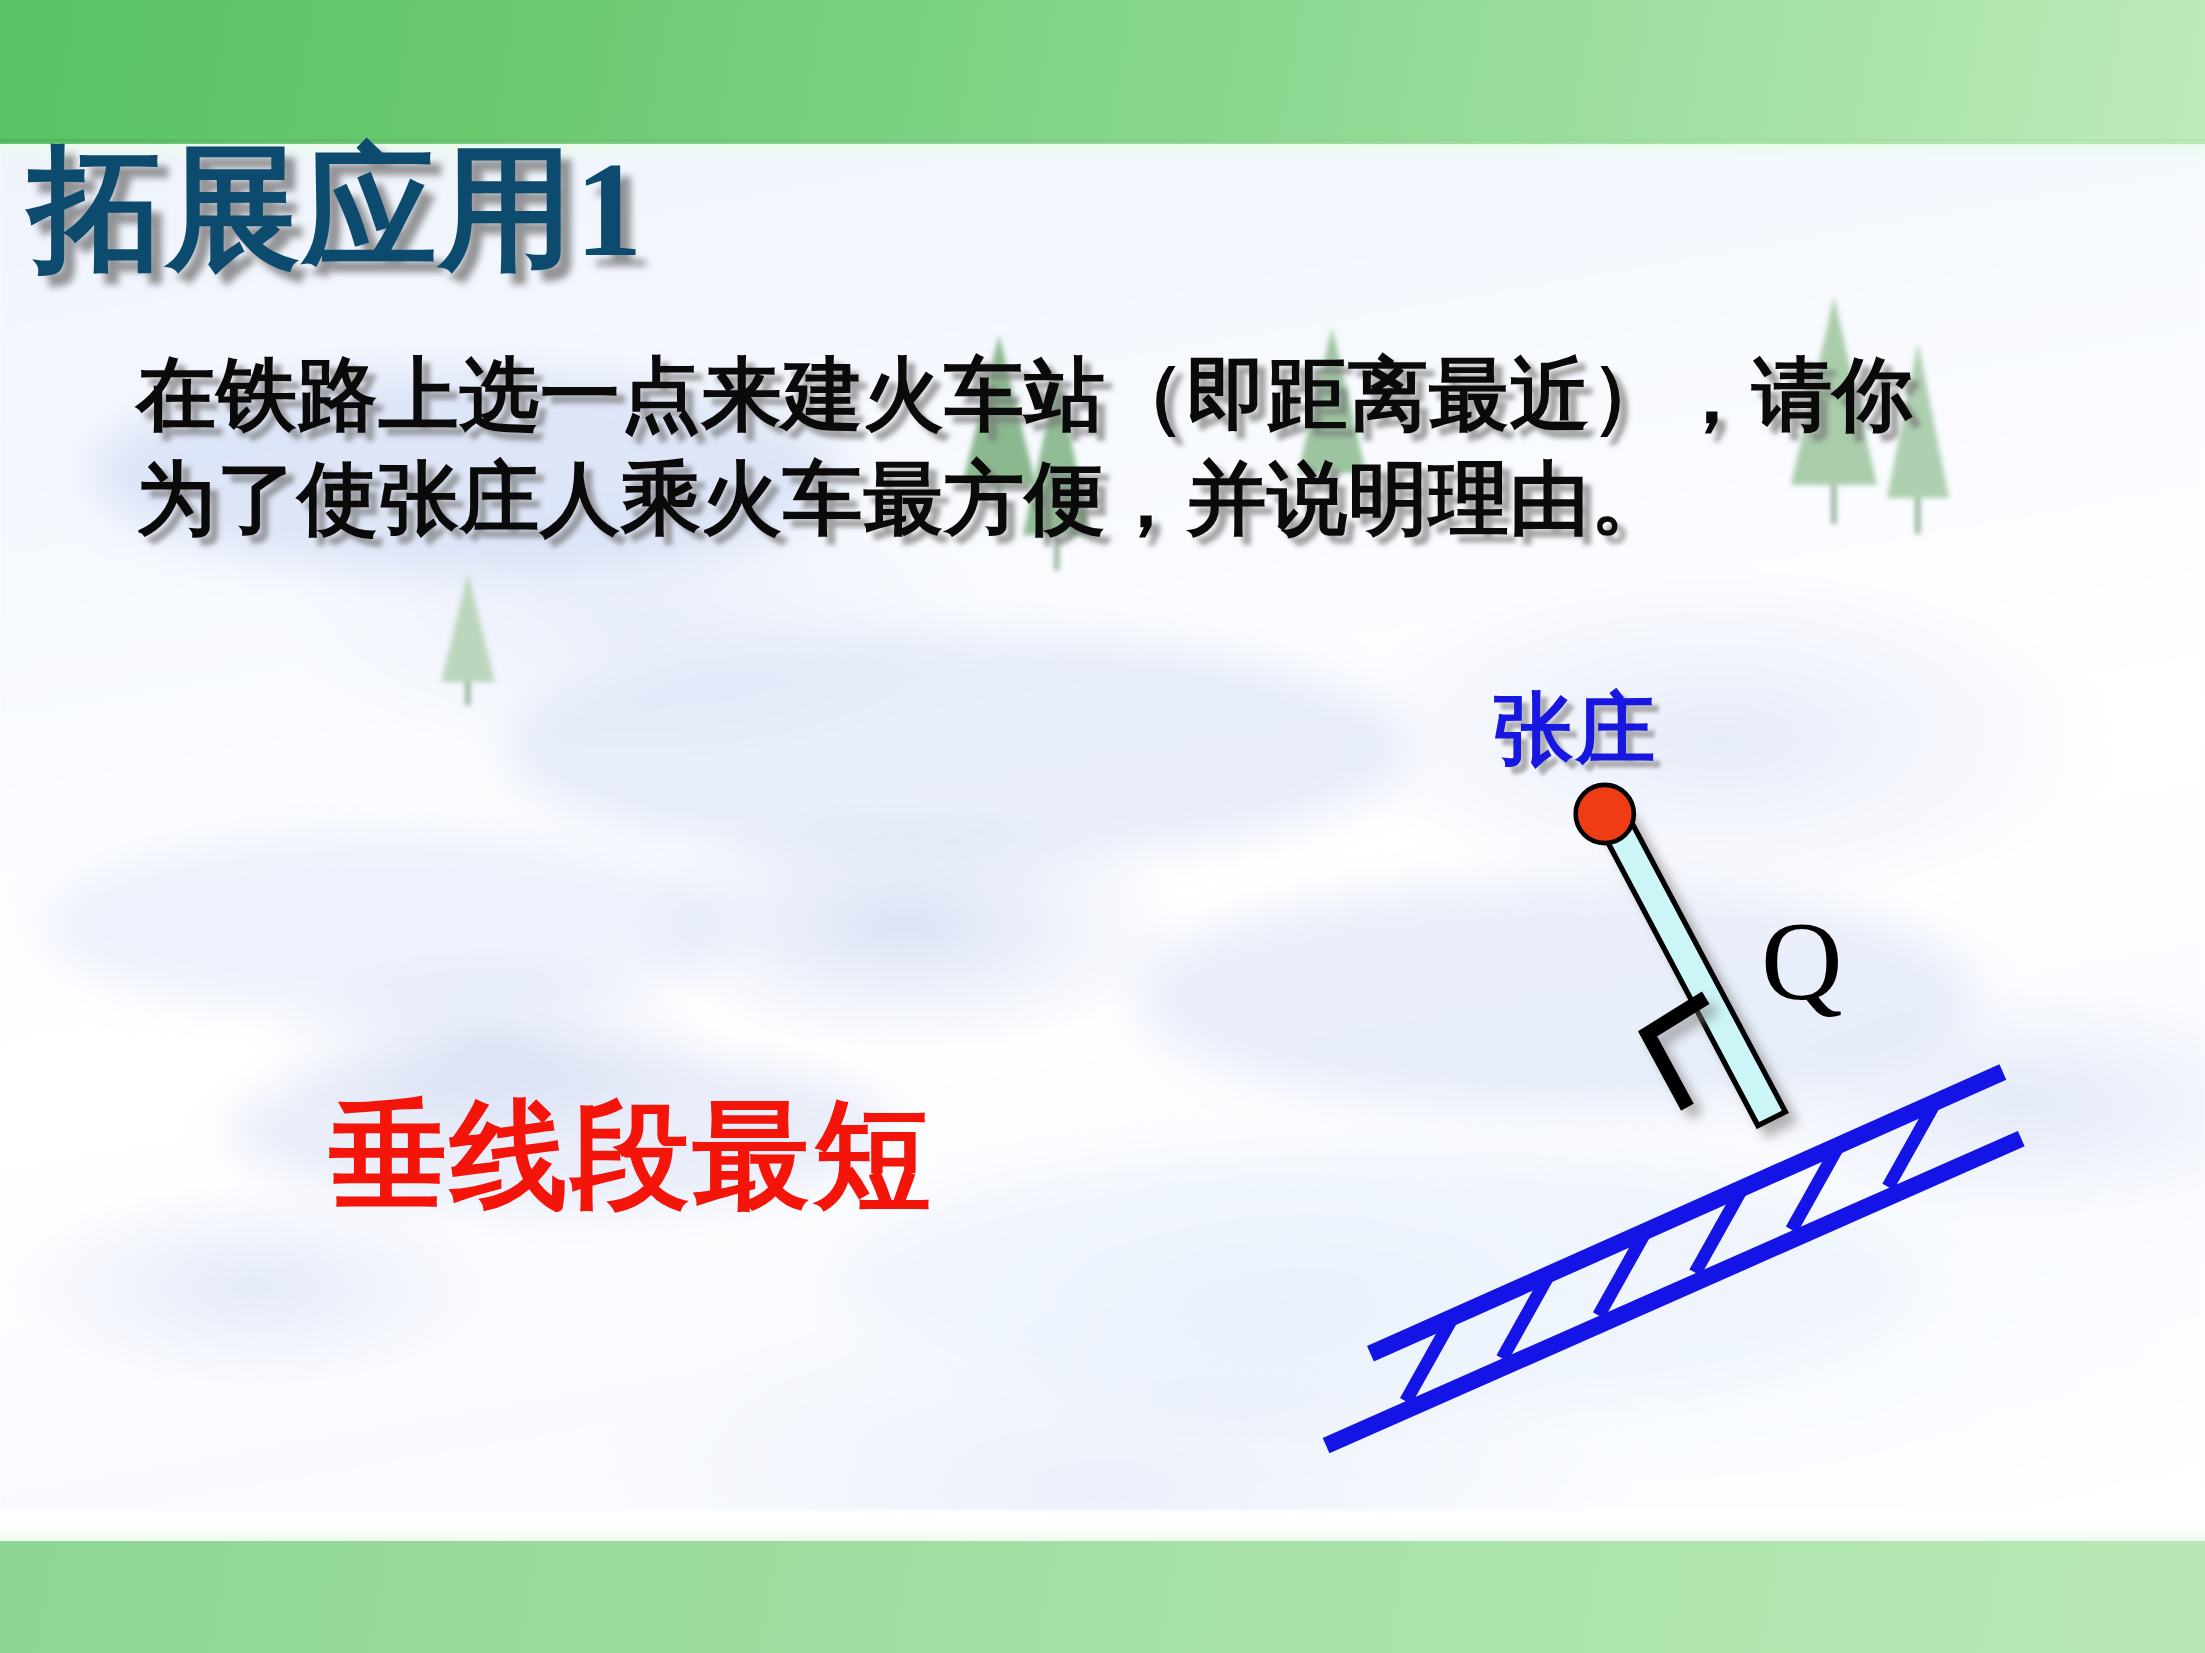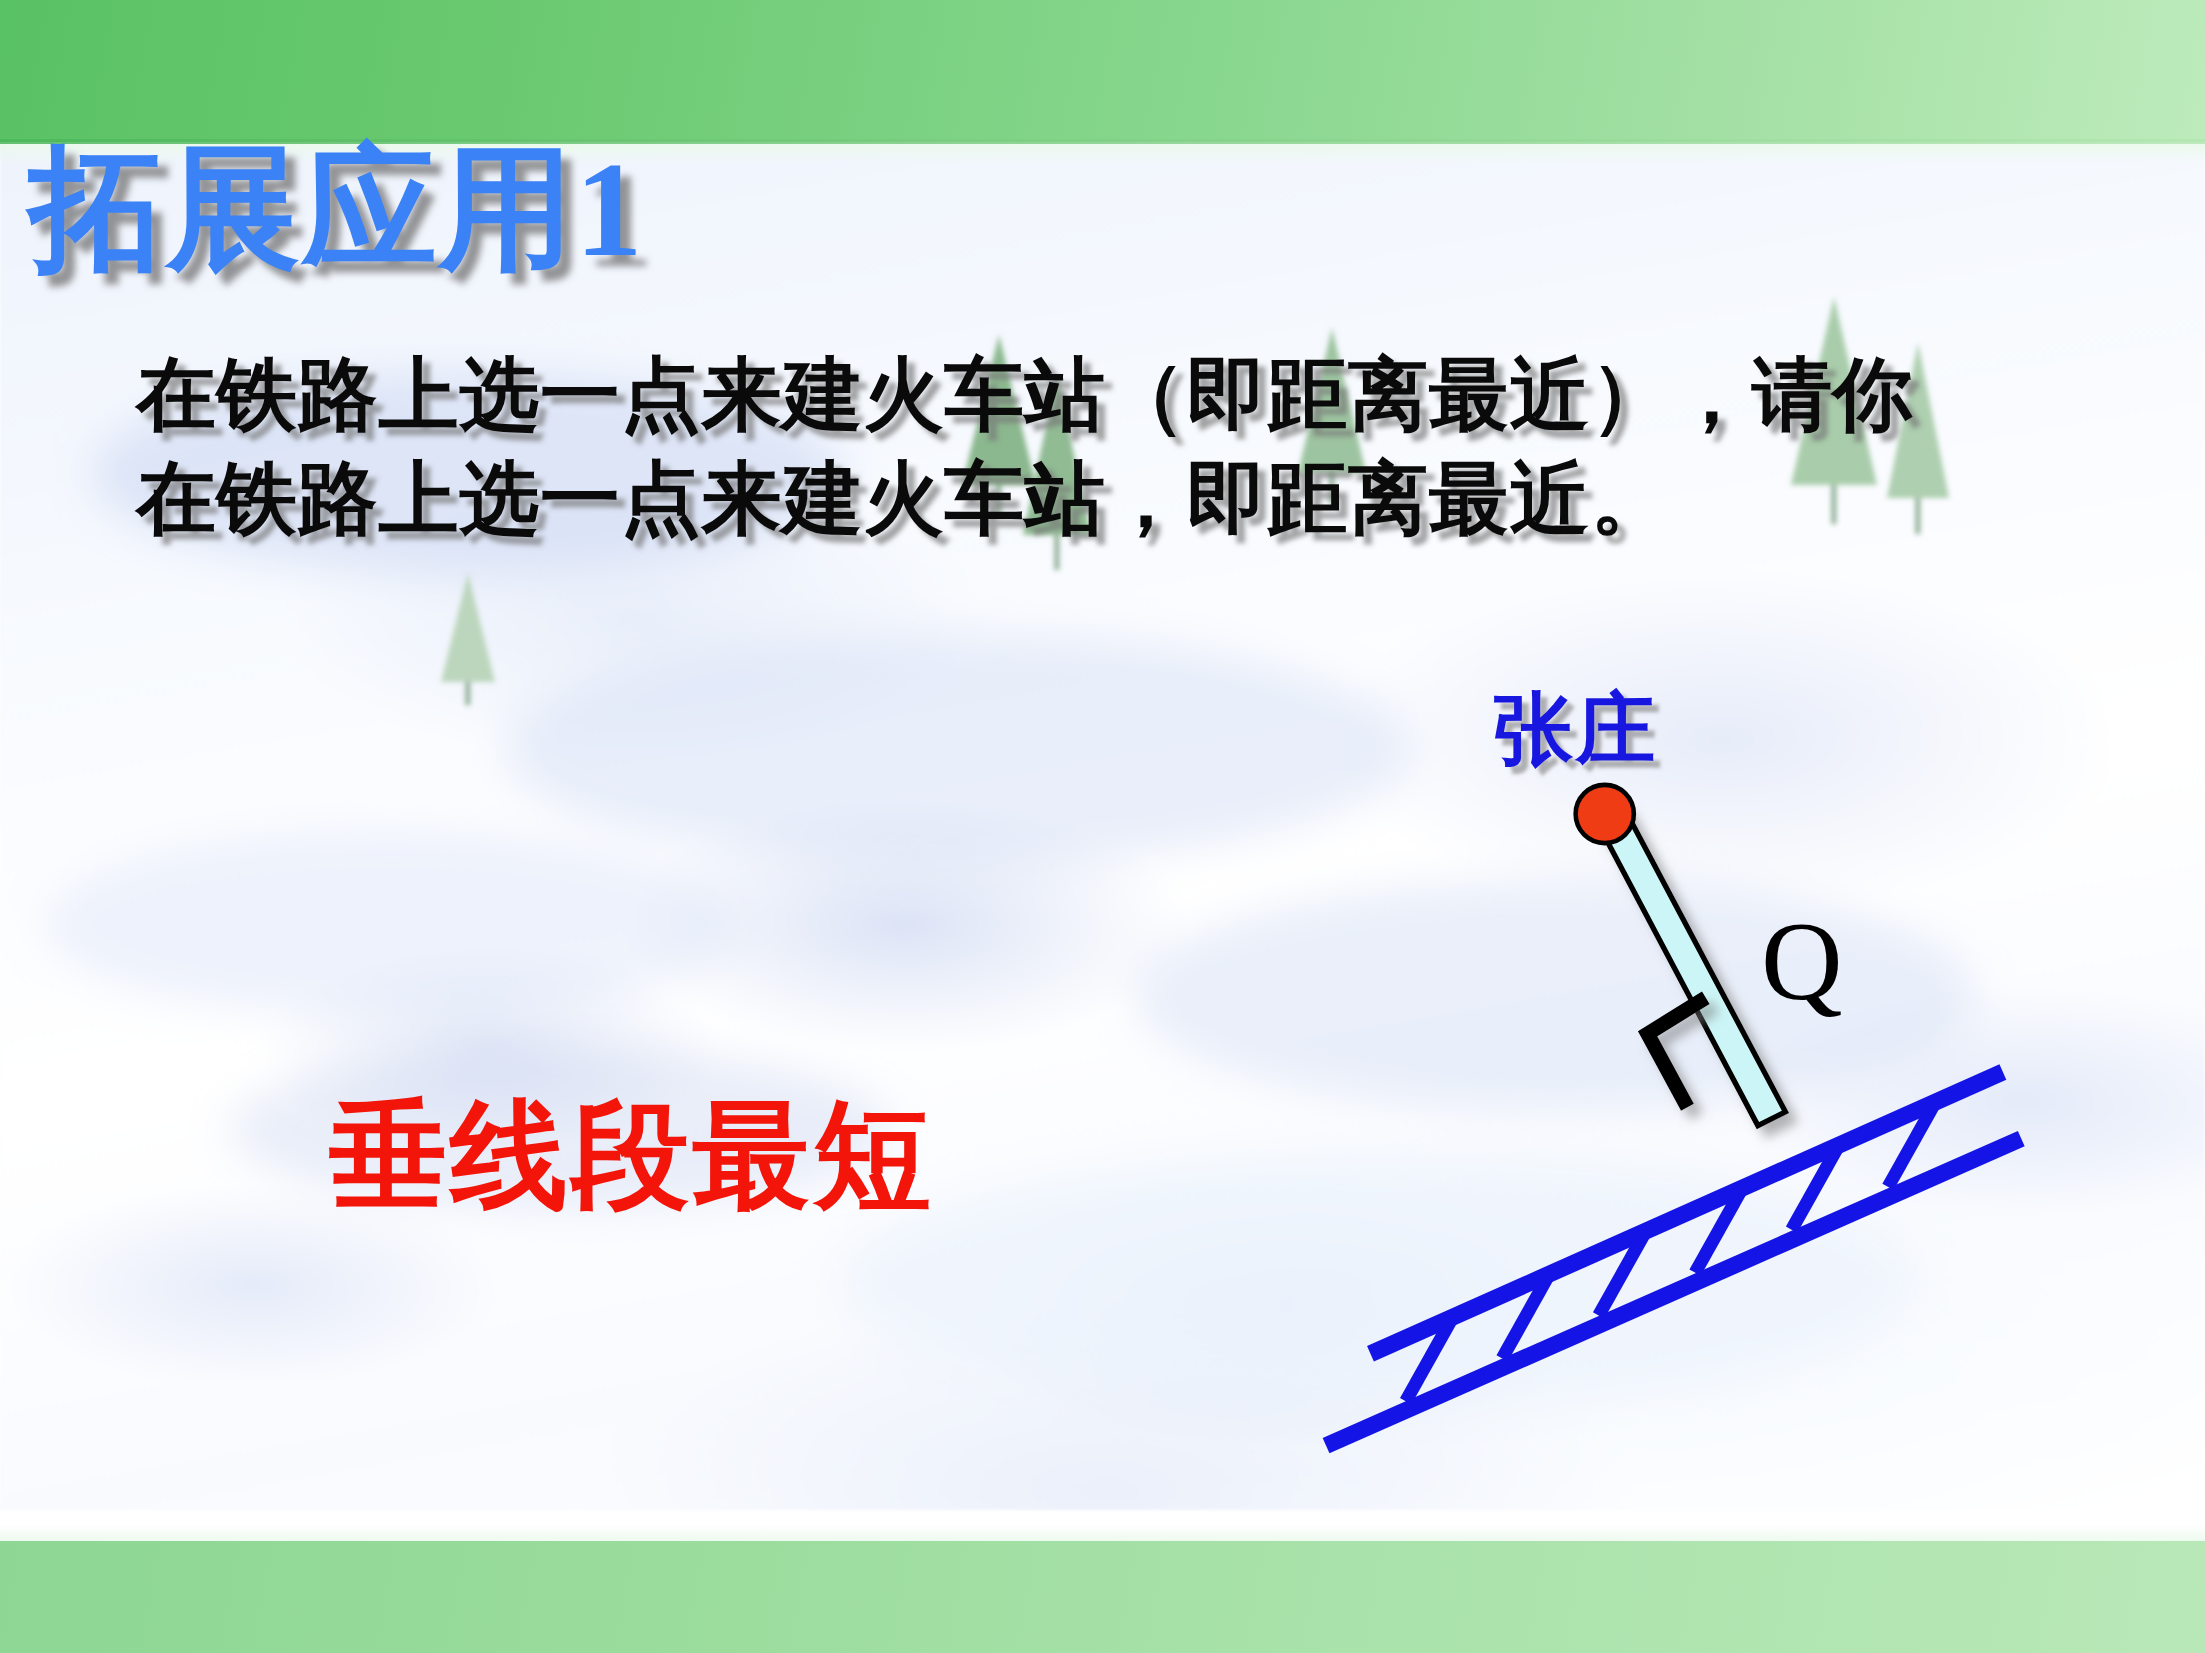--- a/index.html
+++ b/index.html
@@ -65,21 +65,21 @@
   }
   #band-bottom-fade{
     position:absolute;left:0;bottom:113px;width:2205px;height:17px;
     background:linear-gradient(to top, rgba(236,250,237,.9), rgba(255,255,255,0));
   }
 
   
   #title{
     position:absolute;left:29px;top:142px;
     font-size:135px;line-height:1;
-    font-weight:700;color:#3b82f6;
+    font-weight:700;color:#0c4a6e;
     letter-spacing:1.5px;
     text-shadow:10.7px 10.7px 7.7px rgba(110,110,110,.72);
     white-space:nowrap;
   }
 
   
   #body-text{
     position:absolute;left:136px;top:343px;width:1960px;
     font-size:80px;line-height:1.30;
     font-weight:700;color:#0a0a0a;
@@ -158,21 +158,21 @@
   <div id="band-top"></div>
   <div id="band-top-edge"></div>
   <div id="band-top-fade"></div>
   <div id="band-bottom-fade"></div>
   <div id="band-bottom"></div>
 
   <div id="title">拓展应用1</div>
 
   <div id="body-text">
     <span class="ln">在铁路上选一点来建火车站（即距离最近），请你</span>
-    <span class="ln">在铁路上选一点来建火车站，即距离最近。</span>
+    <span class="ln">为了使张庄人乘火车最方便，并说明理由。</span>
   </div>
 
   <svg id="geo" viewBox="0 0 2880 2160" xmlns="http://www.w3.org/2000/svg">
     <defs>
       <filter id="softshadow" x="-40%" y="-40%" width="200%" height="200%">
         <feDropShadow dx="12" dy="12" stdDeviation="7" flood-color="#7a7a7a" flood-opacity="0.55"></feDropShadow>
       </filter>
     </defs>
 
     <g>

